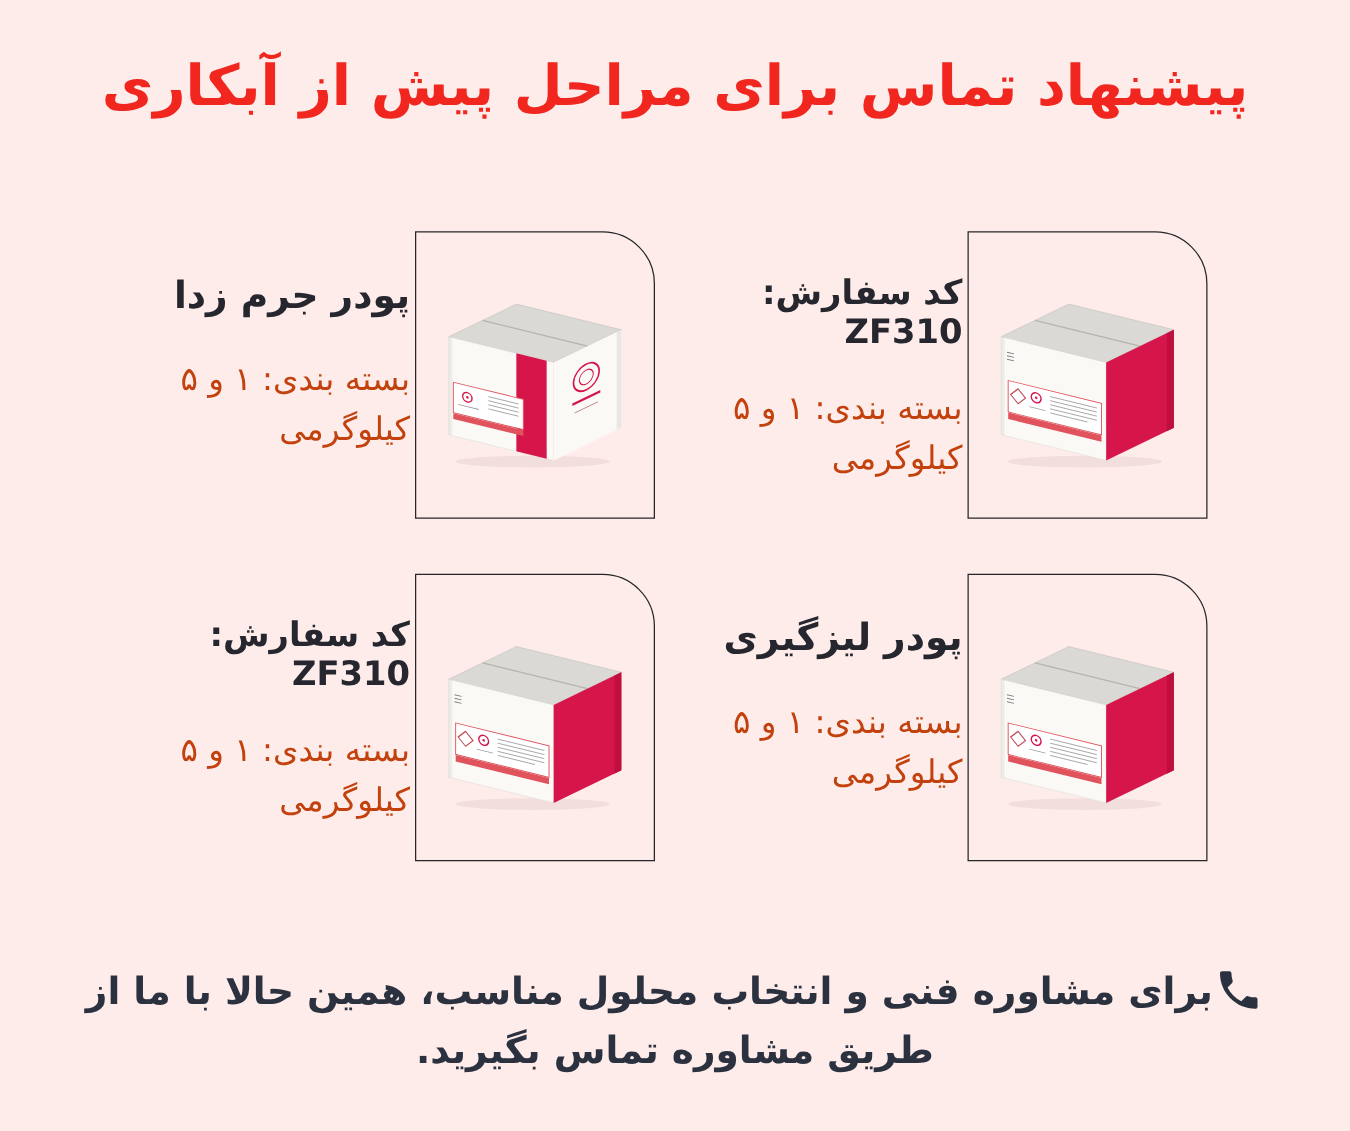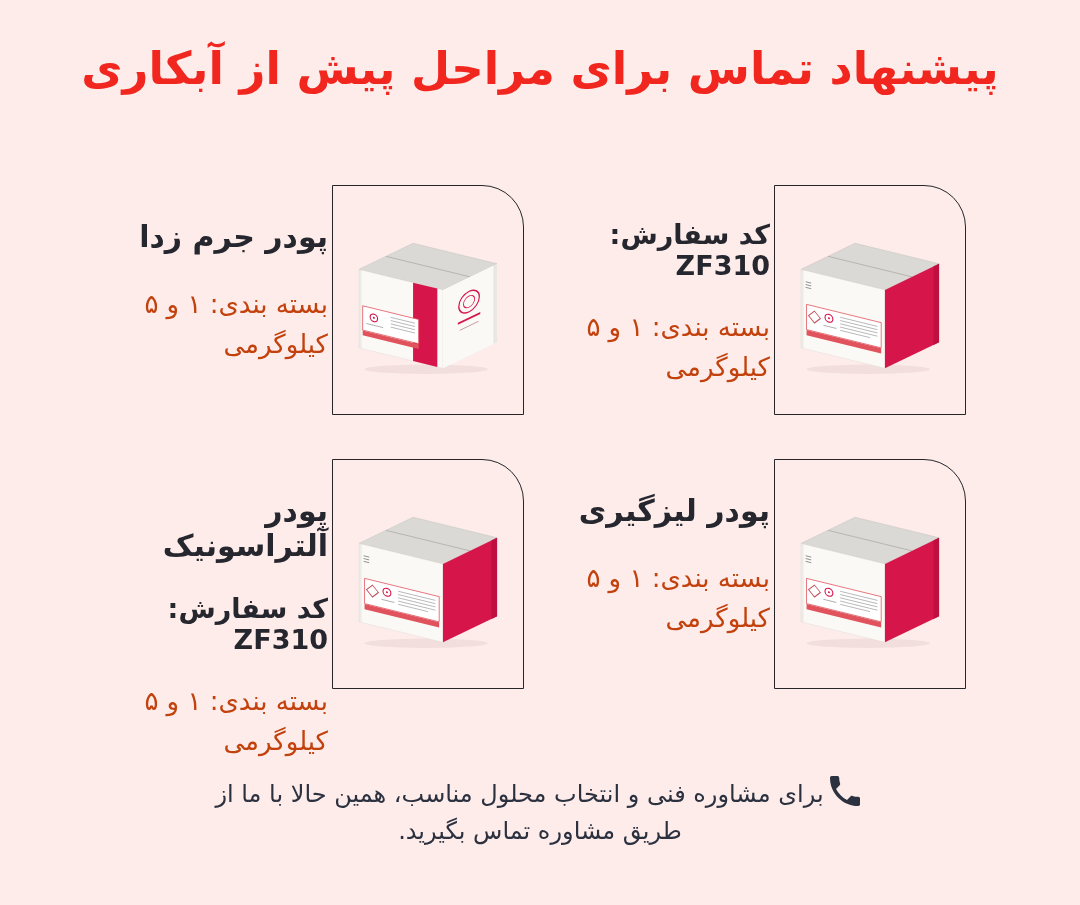--- a/index.html
+++ b/index.html
@@ -49,22 +49,22 @@
     width:192px;height:230px;
     border:1.5px solid var(--frame-border);
     border-radius:0 42px 0 0;
     display:flex;align-items:center;justify-content:center;
     padding-top:6px;
   }
   .footer{
     margin-top:82px;
     text-align:center;
     direction:rtl;
-    font-size:24px;
-    font-weight:normal;
+    font-size:30px;
+    font-weight:bold;
     line-height:1.55;
     color:var(--icon-navy);
   }
   .footer svg{vertical-align:-9px;margin-left:1px;}
 </style>
 </head>
 <body>
 
 <main>
 
@@ -149,21 +149,20 @@
           <g transform="translate(106,66) skewY(-25.76)">
             <rect x="0" y="0" width="58" height="84" fill="var(--crimson)"></rect>
             <rect x="52" y="0" width="6" height="84" fill="var(--crimson-dark)"></rect>
           </g>
         </svg>
       </div>
     </article>
 
     <article class="card">
       <div class="card-text">
-        <h2 class="product-name">پودر آلتراسونیک</h2>
         <p class="code-line">
           <span>کد سفارش:</span>
           <span class="latin">ZF310</span>
         </p>
         <p class="pack-line">
           <span>بسته بندی: ۱ و ۵</span><br>
           <span>کیلوگرمی</span>
         </p>
       </div>
       <div class="frame">

